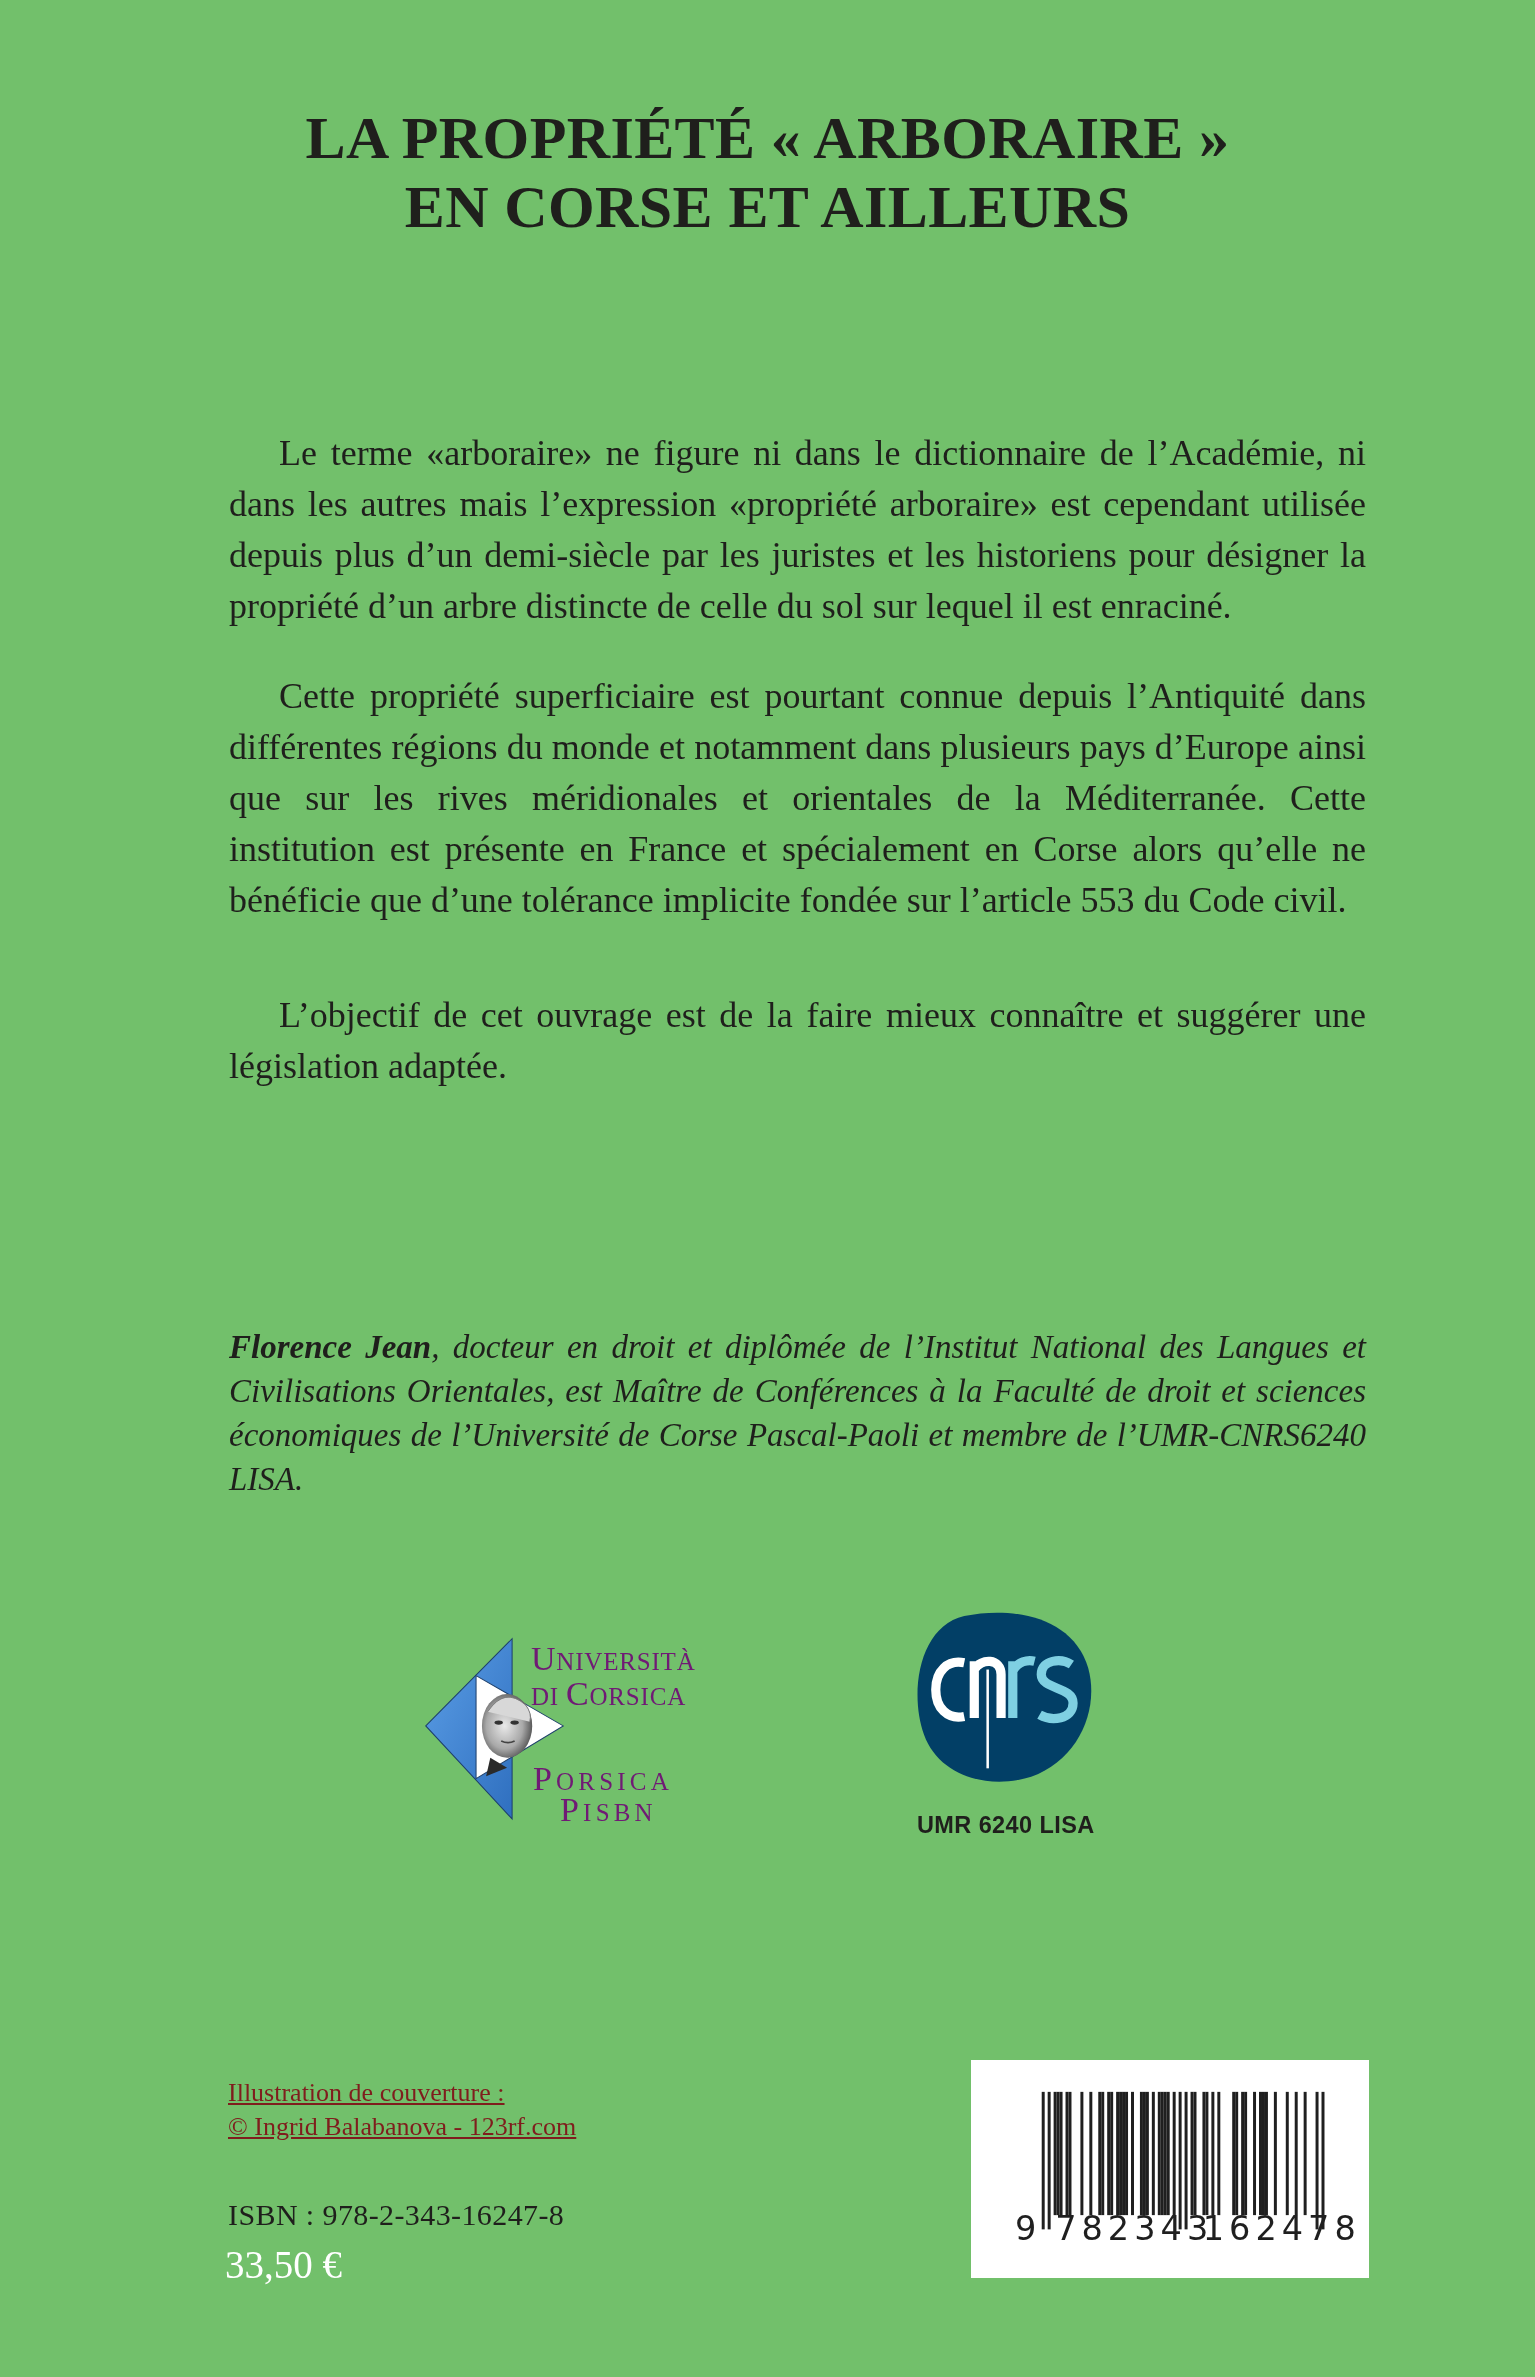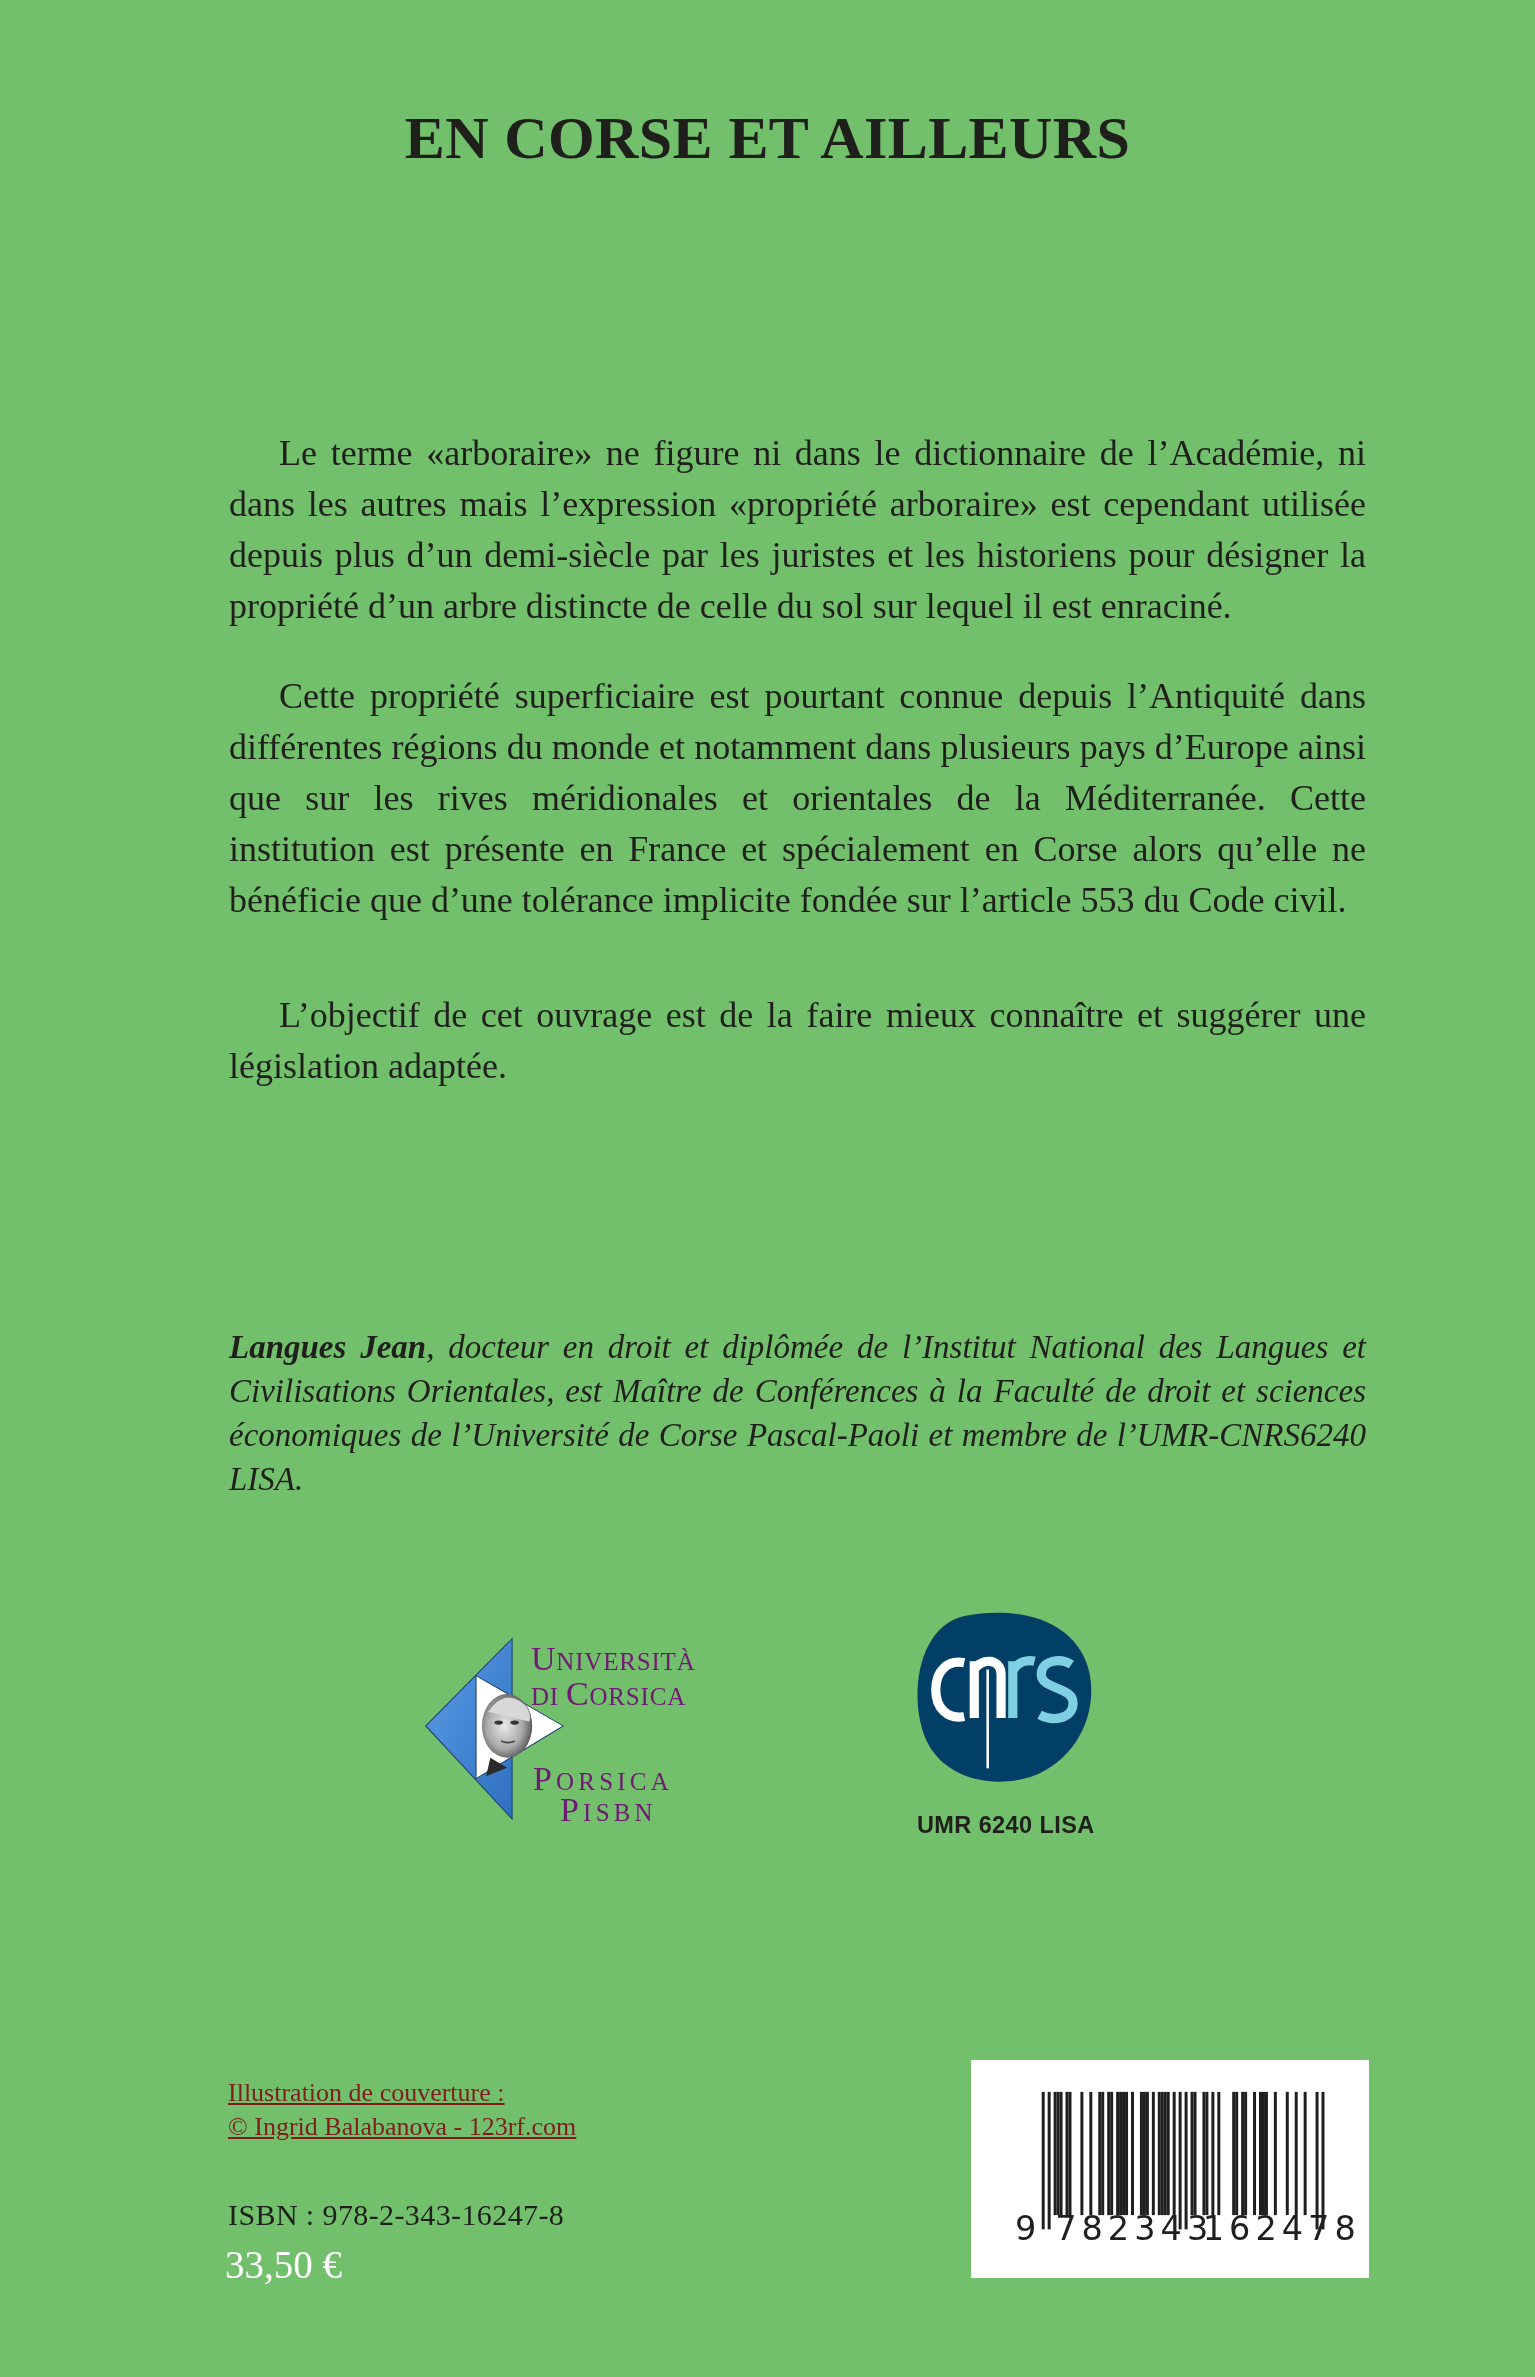--- a/index.html
+++ b/index.html
@@ -64,30 +64,31 @@
   
   .barcode-box {
     left: 971px; top: 2060px; width: 398px; height: 218px; background: #ffffff;
   }
   .barcode-svg { position: absolute; left: 0; top: 0; }
 </style>
 </head>
 <body>
 
 <h1 class="abs title">
+  <span>LA PROPRIÉTÉ « ARBORAIRE »</span>
   <span>EN CORSE ET AILLEURS</span>
 </h1>
 
 <div class="abs body-text">
   <p class="p1">Le terme «arboraire» ne figure ni dans le dictionnaire de l’Académie, ni dans les autres mais l’expression «propriété arboraire» est cependant utilisée depuis plus d’un demi-siècle par les juristes et les historiens pour désigner la propriété d’un arbre distincte de celle du sol sur lequel il est enraciné.</p>
   <p class="p2">Cette propriété superficiaire est pourtant connue depuis l’Antiquité dans différentes régions du monde et notamment dans plusieurs pays d’Europe ainsi que sur les rives méridionales et orientales de la Méditerranée. Cette institution est présente en France et spécialement en Corse alors qu’elle ne bénéficie que d’une tolérance implicite fondée sur l’article 553 du Code civil.</p>
   <p class="p3">L’objectif de cet ouvrage est de la faire mieux connaître et suggérer une législation adaptée.</p>
 </div>
 
-<p class="abs bio"><b>Langues Jean</b><span>, docteur en droit et diplômée de l’Institut National des Langues et Civilisations Orientales, est Maître de Conférences à la Faculté de droit et sciences économiques de l’Université de Corse Pascal-Paoli et membre de l’UMR-CNRS6240 LISA.</span></p>
+<p class="abs bio"><b>Florence Jean</b><span>, docteur en droit et diplômée de l’Institut National des Langues et Civilisations Orientales, est Maître de Conférences à la Faculté de droit et sciences économiques de l’Université de Corse Pascal-Paoli et membre de l’UMR-CNRS6240 LISA.</span></p>
 
 <div class="abs uni-logo">
   <svg width="151" height="197" viewBox="0 0 180 235" style="position:absolute;left:0;top:0;">
     <defs>
       <linearGradient id="bl" x1="0" y1="0" x2="1" y2="1">
         <stop offset="0" stop-color="#5b9ee6"></stop>
         <stop offset="1" stop-color="#2f6fbf"></stop>
       </linearGradient>
       <radialGradient id="face" cx="0.45" cy="0.5" r="0.6">
         <stop offset="0" stop-color="#e9e9e9"></stop>

